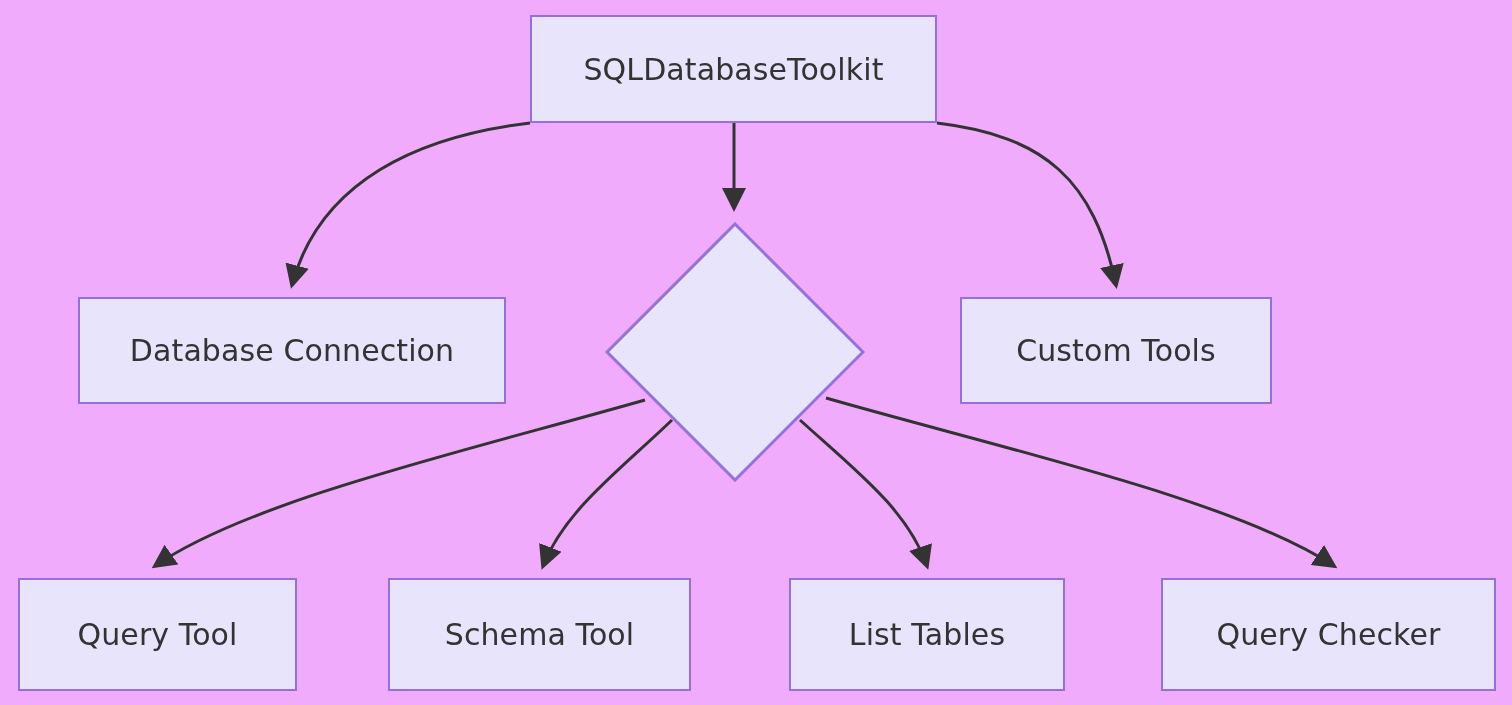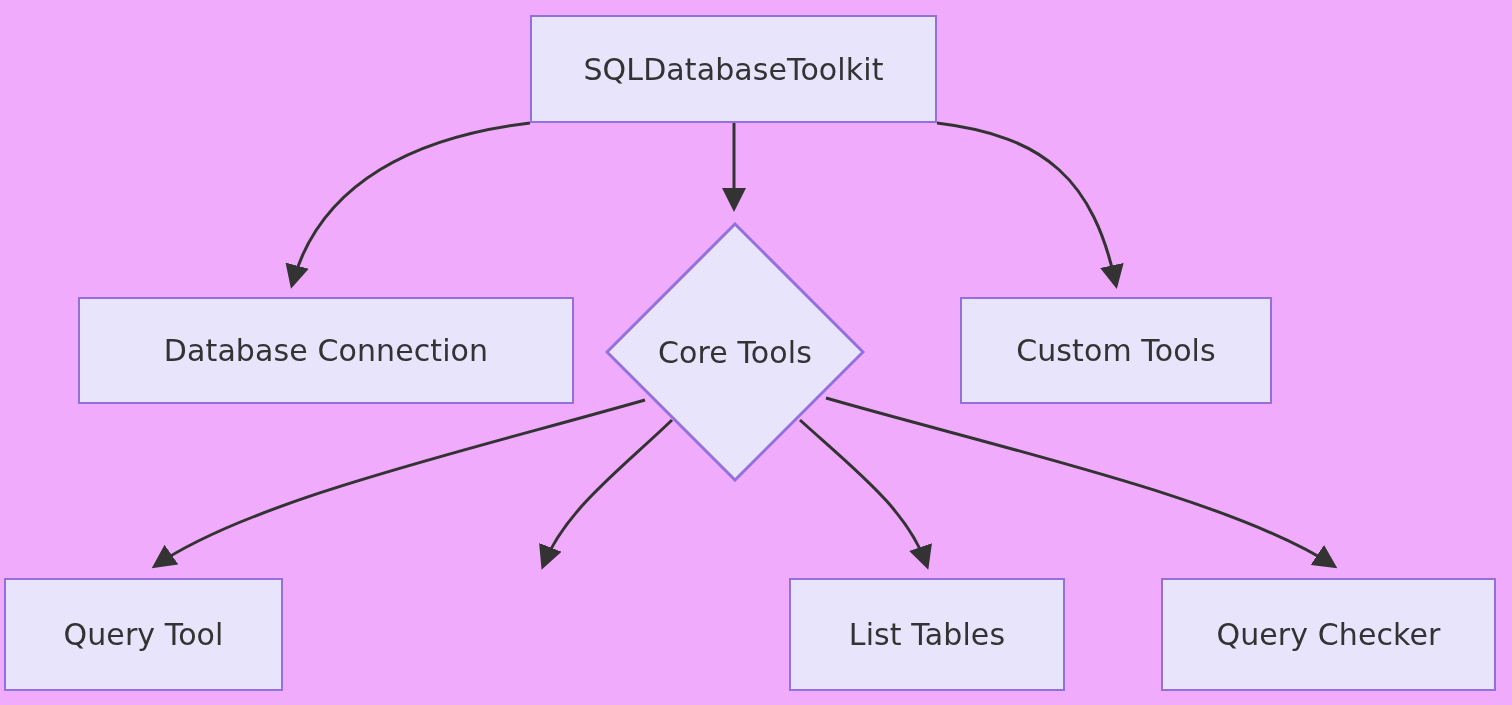--- a/index.html
+++ b/index.html
@@ -81,39 +81,41 @@
 
     <path d="M 800 420 C 855 470, 908 510, 927 566" fill="none" stroke="#333333" stroke-width="3" marker-end="url(#arrowhead)"></path>
 
     <path d="M 826 398 C 1000 448, 1235 500, 1334 566" fill="none" stroke="#333333" stroke-width="3" marker-end="url(#arrowhead)"></path>
   </svg>
 
   <div class="node" style="left:530px; top:15px; width:407px; height:108px;">
     <span>SQLDatabaseToolkit</span>
   </div>
 
-  <div class="node" style="left:78px; top:297px; width:496px; height:107px;">
+  <div class="node" style="left:78px; top:297px; width:428px; height:107px;">
     <span>Database Connection</span>
   </div>
 
   <div class="node diamond" style="left:605px; top:222px; width:260px; height:260px;">
     <svg class="diamond-shape" viewBox="0 0 260 260" preserveAspectRatio="none" xmlns="http://www.w3.org/2000/svg">
       <polygon points="130,2 258,130 130,258 2,130" fill="#e8e4fb" stroke="#9370db" stroke-width="3"></polygon>
     </svg>
-    <span class="diamond-label">Core Tools</span>
   </div>
 
   <div class="node" style="left:960px; top:297px; width:312px; height:107px;justify-content:center;">
     <span>Custom Tools</span>
   </div>
 
-  <div class="node" style="left:4px; top:578px; width:279px; height:113px;">
+  <div class="node" style="left:18px; top:578px; width:279px; height:113px;">
     <span>Query Tool</span>
   </div>
 
+  <div class="node" style="left:388px; top:578px; width:303px; height:113px;">
+    <span>Schema Tool</span>
+  </div>
 
   <div class="node" style="left:789px; top:578px; width:276px; height:113px;">
     <span>List Tables</span>
   </div>
 
   <div class="node" style="left:1161px; top:578px; width:335px; height:113px;">
     <span>Query Checker</span>
   </div>
 
 </div>

